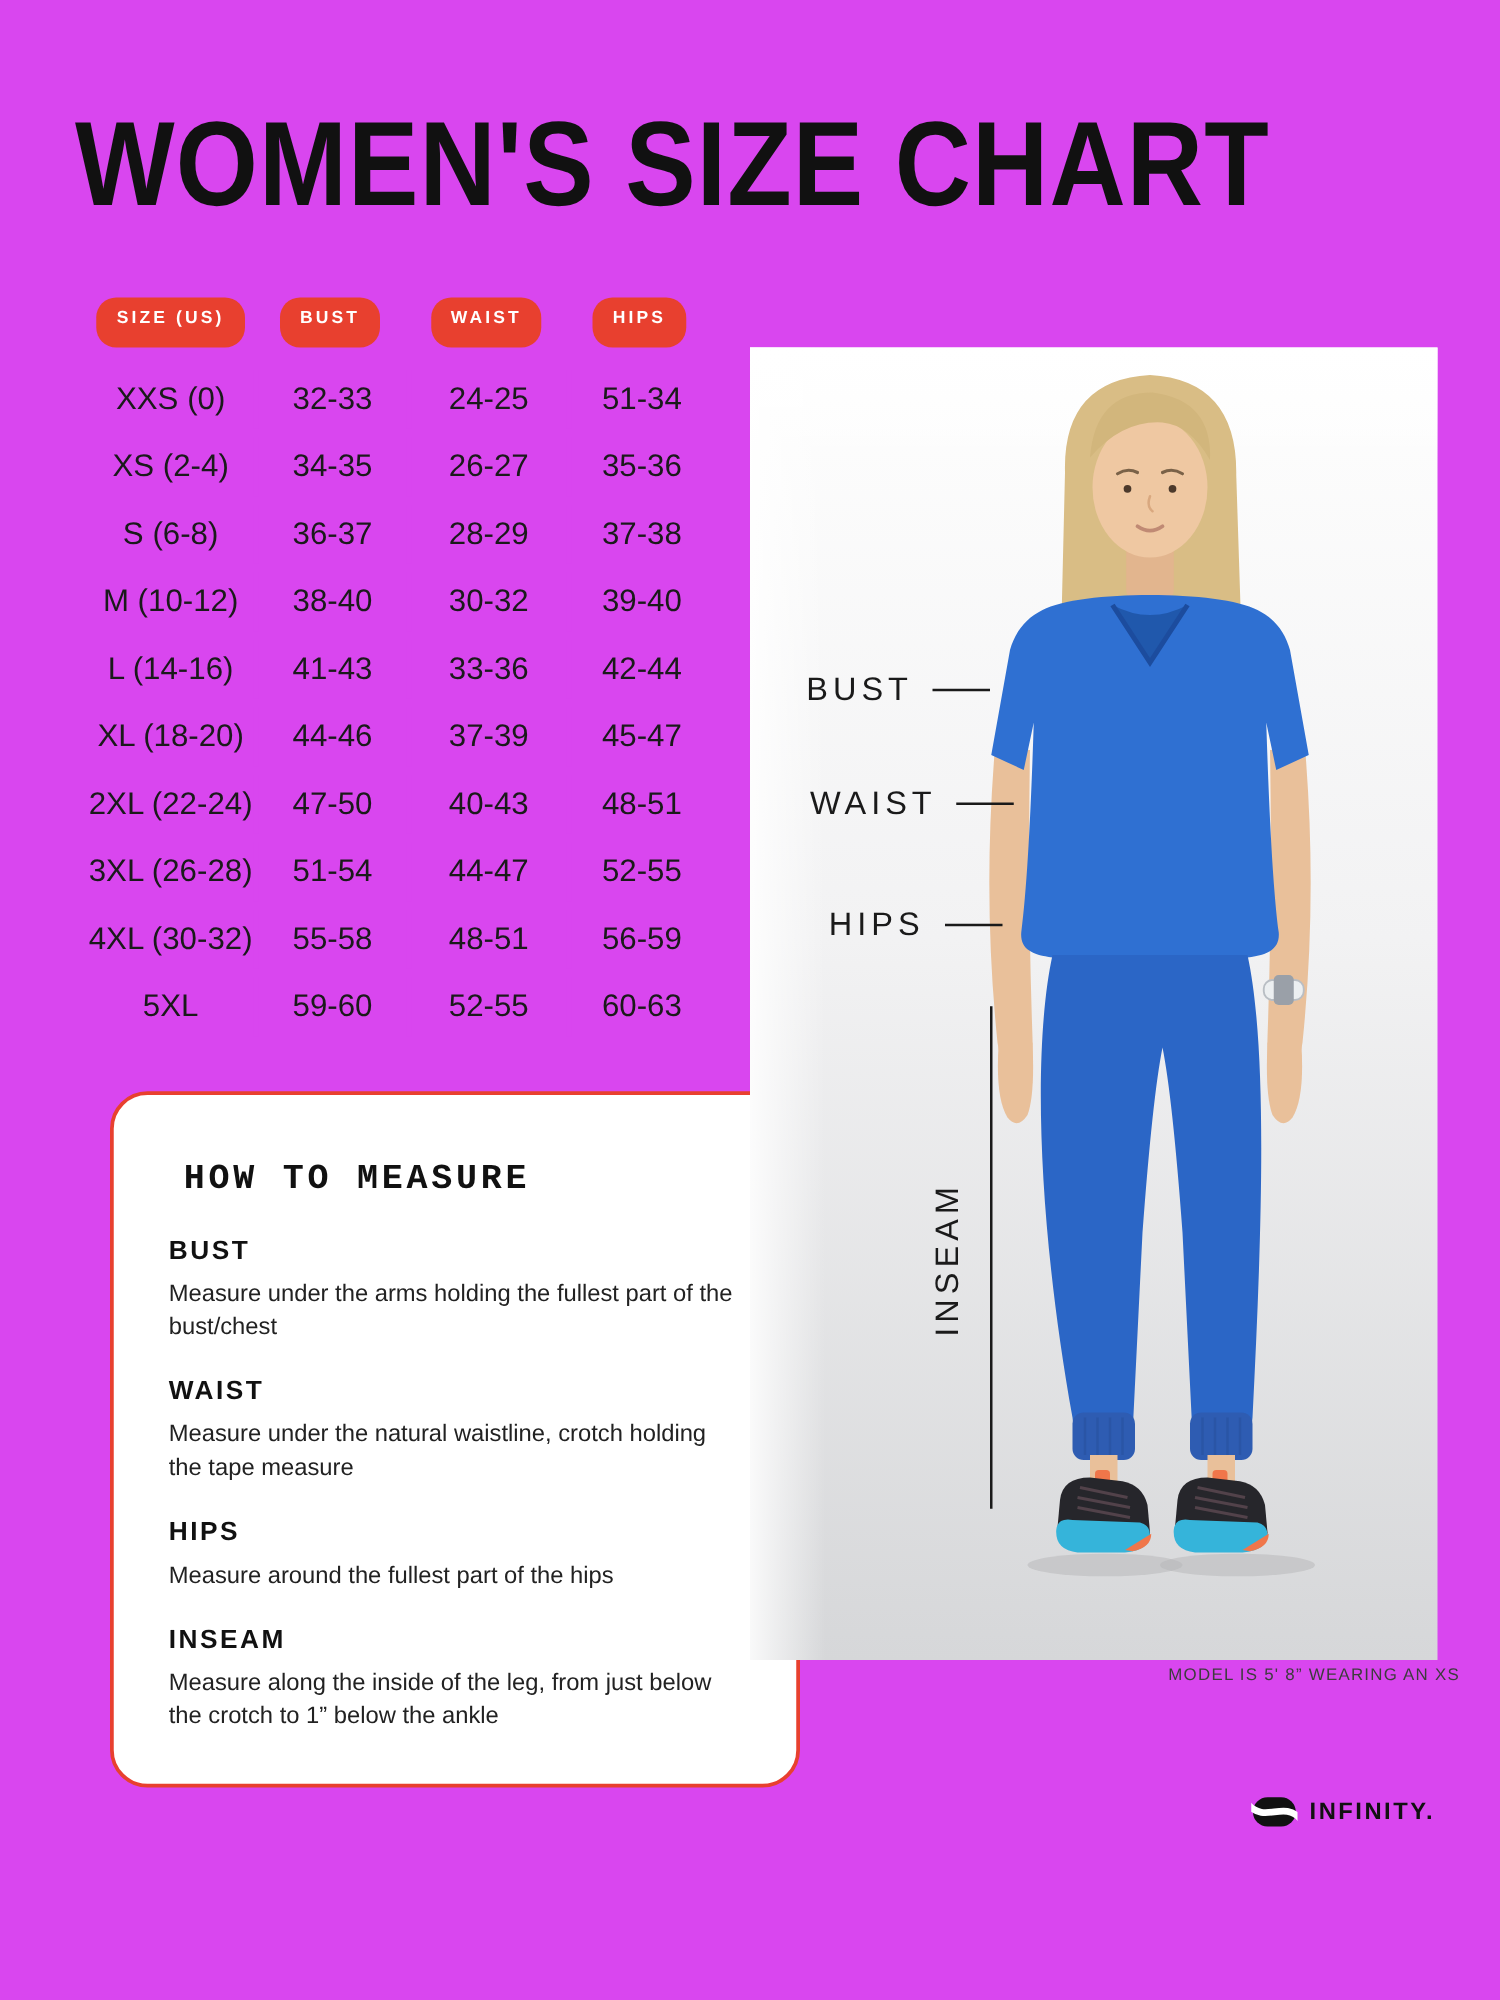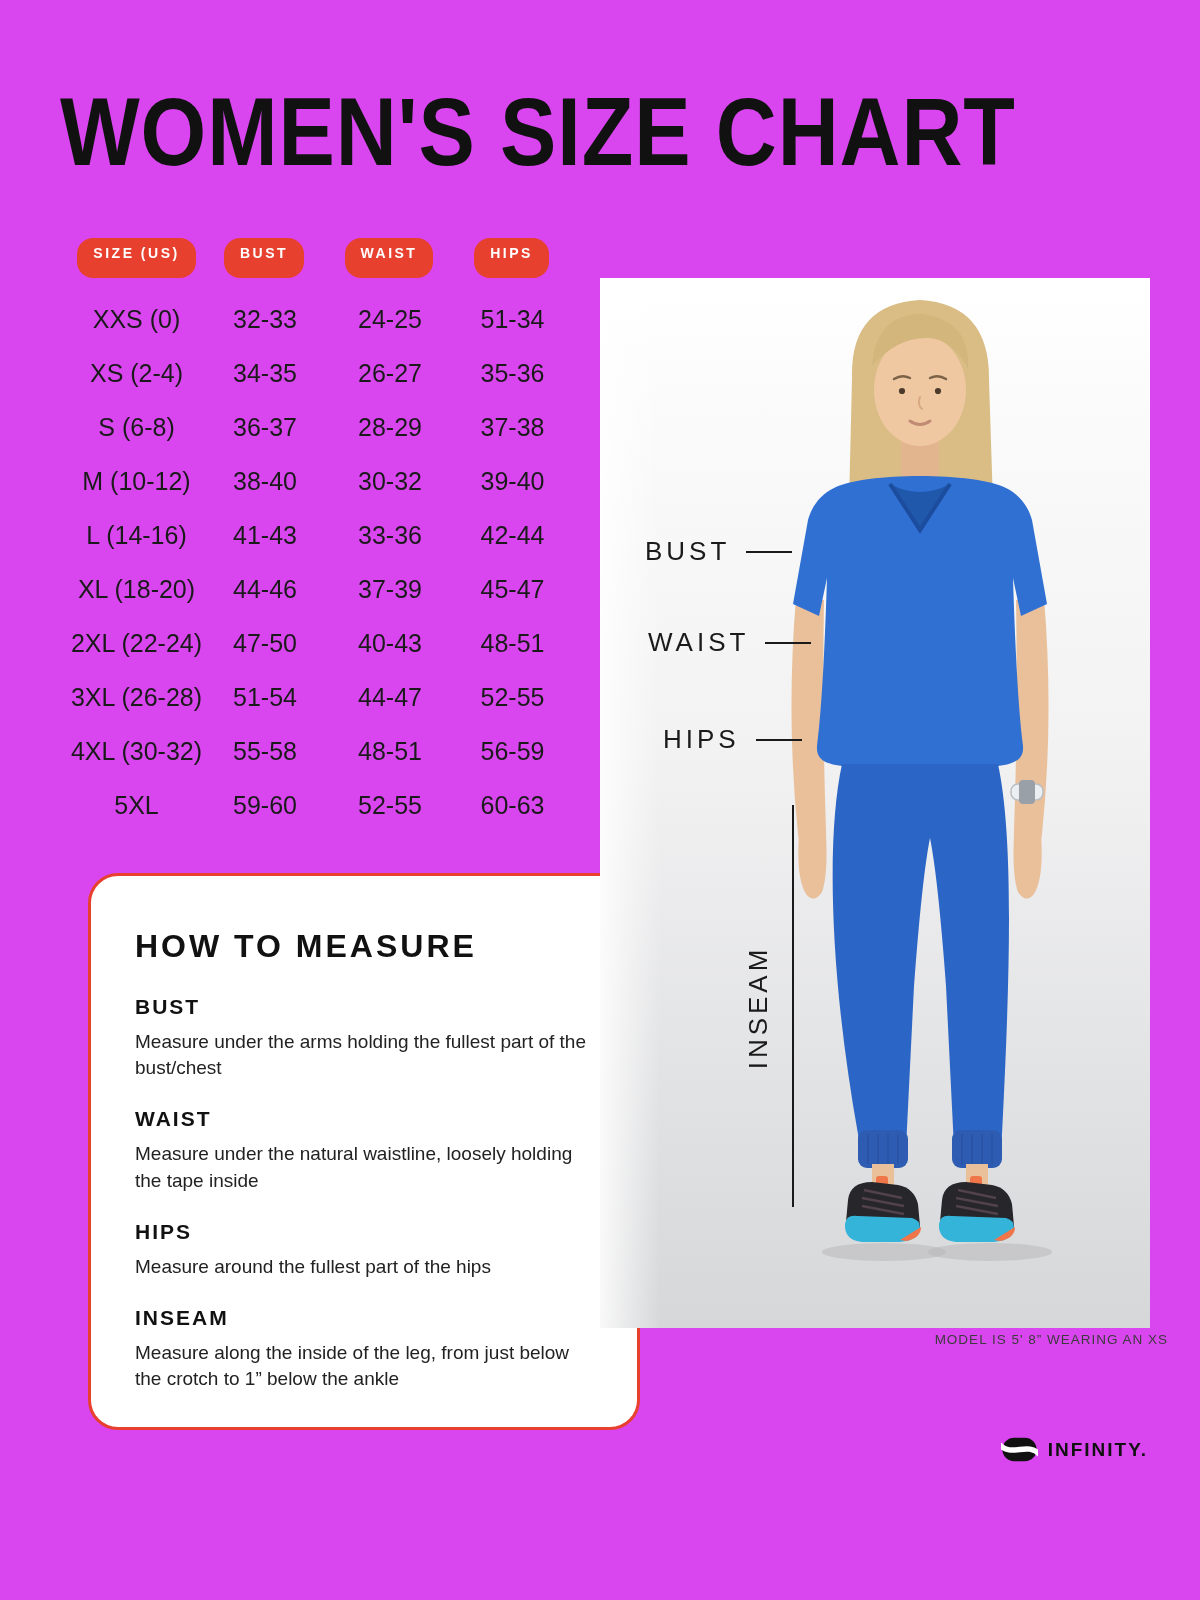--- a/index.html
+++ b/index.html
@@ -17,28 +17,28 @@
 
   
   .size-table{position:absolute;left:70px;top:238px;width:502px;}
   .thead{display:grid;grid-template-columns:133px 122px 128px 117px;justify-items:center;align-items:center;height:30px;margin-bottom:28px;}
   .pill{
     background:#E8402F;color:#fff;border-radius:16px;padding:8px 16px 18px;
     font-size:14px;font-weight:bold;letter-spacing:2.5px;line-height:1;white-space:nowrap;
   }
   .trow{display:grid;grid-template-columns:133px 122px 128px 117px;height:47px;margin-bottom:7px;}
   .cell{display:flex;align-items:center;justify-content:center;font-size:25px;color:#1a1a1a;white-space:nowrap;}
-  .trow .cell + .cell{border-left:2px solid #d946ef;}
+  .trow .cell + .cell{border-left:4px solid #d946ef;}
 
   
   .measure-box{
     position:absolute;left:88px;top:873px;width:552px;height:557px;box-sizing:border-box;
     border:3px solid #E8402F;border-radius:30px;padding:44px 42px 0 44px;background:#fff;
   }
-  .measure-box h2{margin:8px 0 30px;font-size:32px;font-weight:bold;letter-spacing:3px;color:#111;}
+  .measure-box h2{margin:8px 12px 30px;font-size:28px;font-weight:bold;letter-spacing:3px;color:#111;font-family:Liberation Mono, monospace;}
   .msec h3{margin:0 0 10px;font-size:21px;font-weight:bold;letter-spacing:2px;color:#111;}
   .msec p{margin:0 0 26px;font-size:19px;line-height:1.38;color:#222;max-width:452px;}
 
   
   .photo-panel{
     position:absolute;left:600px;top:278px;width:550px;height:1050px;
     background:
       linear-gradient(180deg, rgba(255,255,255,1) 0%, rgba(255,255,255,0) 9%),
       linear-gradient(90deg, rgba(255,255,255,.85) 0%, rgba(255,255,255,0) 11%),
       linear-gradient(180deg, #fefefe 0%, #f2f2f3 45%, #d6d7d9 100%);
@@ -159,21 +159,21 @@
     <h2>HOW TO MEASURE</h2>
     <div>
 
         <div class="msec">
           <h3>BUST</h3>
           <p>Measure under the arms holding the fullest part of the bust/chest</p>
         </div>
 
         <div class="msec">
           <h3>WAIST</h3>
-          <p>Measure under the natural waistline, loosely holding the tape inside</p>
+          <p>Measure under the natural waistline, crotch holding the tape measure</p>
         </div>
 
         <div class="msec">
           <h3>HIPS</h3>
           <p>Measure around the fullest part of the hips</p>
         </div>
 
         <div class="msec">
           <h3>INSEAM</h3>
           <p>Measure along the inside of the leg, from just below the crotch to 1” below the ankle</p>

